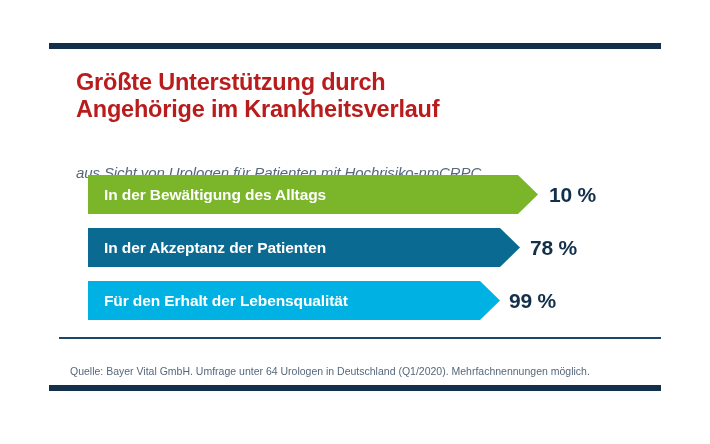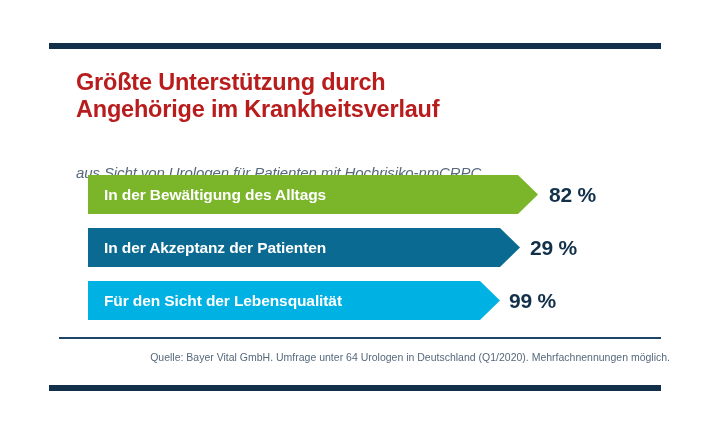--- a/index.html
+++ b/index.html
@@ -121,63 +121,62 @@
     font-weight: bold;
     color: #12304a;
     white-space: nowrap;
     letter-spacing: -0.2px;
   }
 
   
   .source {
     position: absolute;
     left: 70px;
-    top: 350px;
+    top: 364px;
     width: 600px;
     font-size: 10.5px;
     line-height: 14px;
     color: #56687c;
     letter-spacing: 0px;
-    text-align: right;
   }
 </style>
 </head>
 <body>
 
 <div id="infographic">
 
   <div class="rule-top"></div>
 
   <div class="title">Größte Unterstützung durch
 Angehörige im Krankheitsverlauf</div>
   <div class="subtitle">aus Sicht von Urologen für Patienten mit Hochrisiko-nmCRPC</div>
 
   <div class="bars">
 
     <div class="bar-row r0">
       <svg class="bar-shape" id="shape-0" viewBox="0 0 450 39" preserveAspectRatio="none" width="450" height="39" aria-hidden="true" style="width: 450px;">
         <polygon id="poly-0" points="0,0 430,0 450,19.5 430,39 0,39" fill="#7ab52a"></polygon>
       </svg>
       <span class="bar-label">In der Bewältigung des Alltags</span>
-      <span class="bar-value" id="value-0" style="left: 461px; color: rgb(18, 48, 74);">82 %</span>
+      <span class="bar-value" id="value-0" style="left: 461px; color: rgb(18, 48, 74);">10 %</span>
     </div>
 
     <div class="bar-row r1">
       <svg class="bar-shape" id="shape-1" viewBox="0 0 432 39" preserveAspectRatio="none" width="432" height="39" aria-hidden="true" style="width: 432px;">
         <polygon id="poly-1" points="0,0 412,0 432,19.5 412,39 0,39" fill="#0b6a92"></polygon>
       </svg>
       <span class="bar-label">In der Akzeptanz der Patienten</span>
-      <span class="bar-value" id="value-1" style="left: 442px; color: rgb(18, 48, 74);">29 %</span>
+      <span class="bar-value" id="value-1" style="left: 442px; color: rgb(18, 48, 74);">78 %</span>
     </div>
 
     <div class="bar-row r2">
       <svg class="bar-shape" id="shape-2" viewBox="0 0 412 39" preserveAspectRatio="none" width="412" height="39" aria-hidden="true" style="width: 412px;">
         <polygon id="poly-2" points="0,0 392,0 412,19.5 392,39 0,39" fill="#00b2e3"></polygon>
       </svg>
-      <span class="bar-label">Für den Sicht der Lebensqualität</span>
+      <span class="bar-label">Für den Erhalt der Lebensqualität</span>
       <span class="bar-value" id="value-2" style="left: 421px; color: rgb(18, 48, 74);">99 %</span>
     </div>
 
   </div>
 
   <div class="rule-thin"></div>
 
   <div class="source">Quelle: Bayer Vital GmbH. Umfrage unter 64 Urologen in Deutschland (Q1/2020). Mehrfachnennungen möglich.</div>
 
   <div class="rule-bottom"></div>

